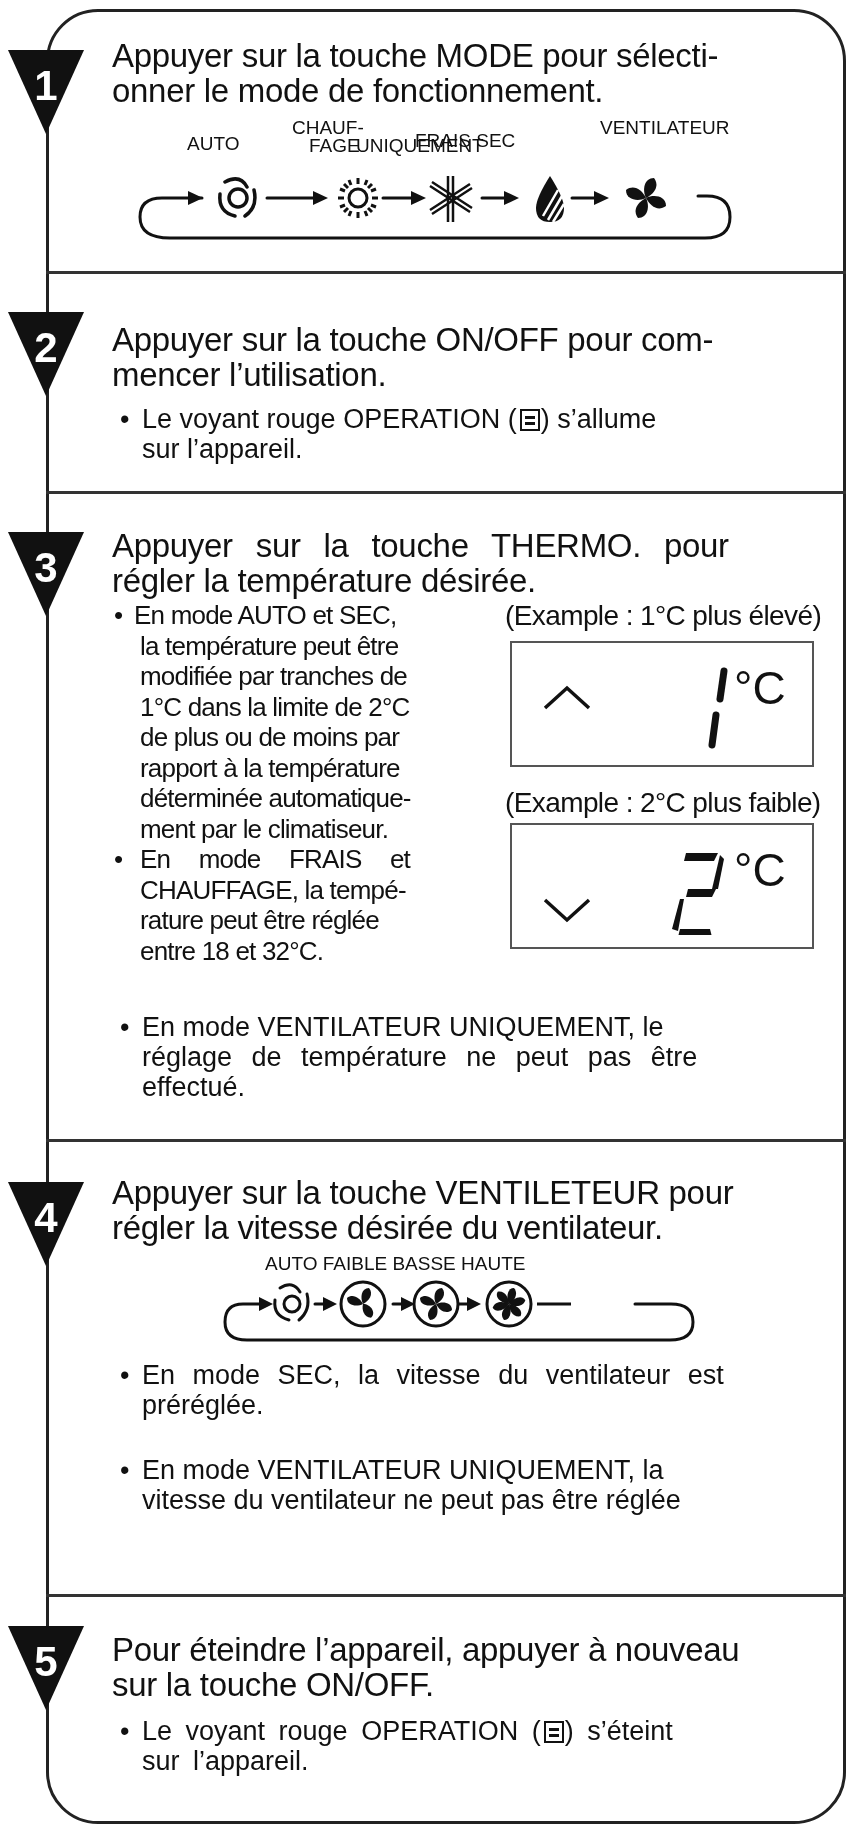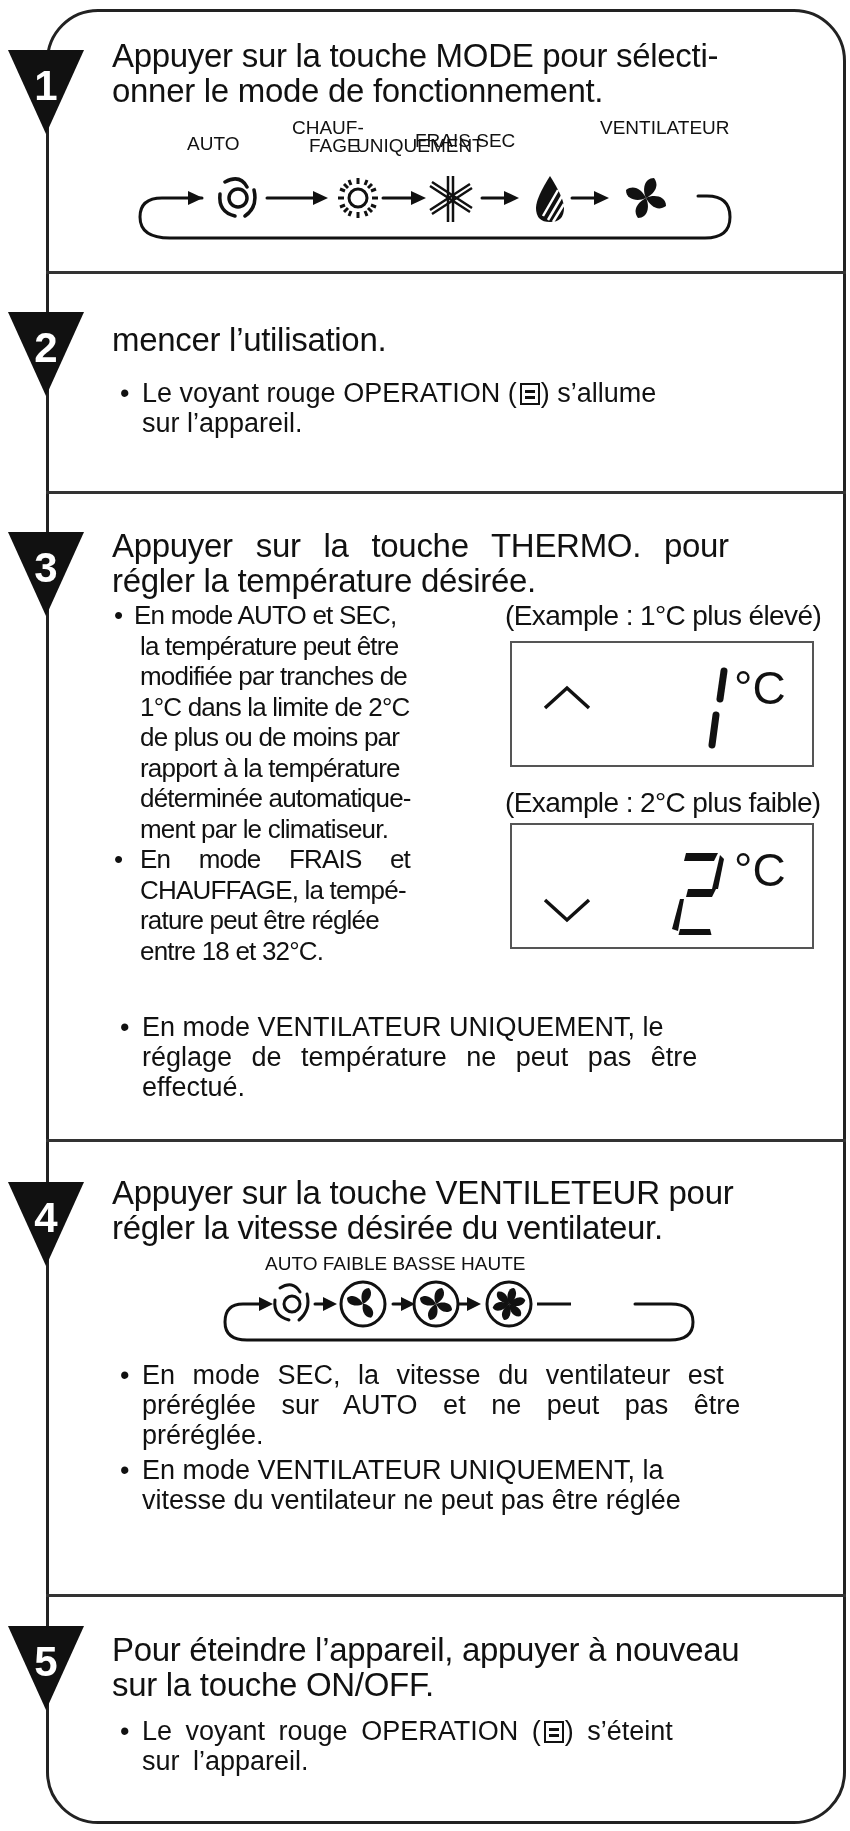--- a/index.html
+++ b/index.html
@@ -122,22 +122,23 @@
 
   <g fill="#111" transform="translate(516,26)">
     <path d="M0,0 C-4,-8 -2,-20 8,-20 C14,-12 8,-4 0,0 Z"></path>
     <path d="M0,0 C8,-4 20,-2 20,8 C12,14 4,8 0,0 Z"></path>
     <path d="M0,0 C4,8 2,20 -8,20 C-14,12 -8,4 0,0 Z"></path>
     <path d="M0,0 C-8,4 -20,2 -20,-8 C-12,-14 -4,-8 0,0 Z"></path>
   </g>
 </svg>
 
 <div class="section" style="top:322px">
+  <p class="title">Appuyer sur la touche ON/OFF pour com-</p>
   <p class="title">mencer l’utilisation.</p>
-  <p class="bullet" style="margin-top:21px">
+  <p class="bullet" style="margin-top:12px">
     <span>Le voyant rouge OPERATION (</span><span class="op-icon"></span><span>) s’allume</span><br>
     <span>sur l’appareil.</span>
   </p>
 </div>
 
 <div class="section" style="top:528px">
   <p class="title justify" style="word-spacing:14px">Appuyer sur la touche THERMO. pour</p>
   <p class="title">régler la température désirée.</p>
 </div>
 <div style="position:absolute;left:112px;top:600px;width:380px">
@@ -242,21 +243,20 @@
       <path d="M0,0 C-3,-6 -2,-16 5,-16 C10,-10 5,-3 0,0 Z" transform="rotate(120)"></path>
       <path d="M0,0 C-3,-6 -2,-16 5,-16 C10,-10 5,-3 0,0 Z" transform="rotate(180)"></path>
       <path d="M0,0 C-3,-6 -2,-16 5,-16 C10,-10 5,-3 0,0 Z" transform="rotate(240)"></path>
       <path d="M0,0 C-3,-6 -2,-16 5,-16 C10,-10 5,-3 0,0 Z" transform="rotate(300)"></path>
     </g>
   </g>
   <path d="M322,24 L356,24" stroke="#111" stroke-width="3" fill="none"></path>
 </svg>
 <div class="bullet" style="position:absolute;left:112px;top:1360px;width:700px">
   <div style="word-spacing:10px">En mode SEC, la vitesse du ventilateur est</div>
-  <div style="word-spacing:18px">préréglée sur AUTO et ne peut pas être</div>
   <div>préréglée.</div>
 </div>
 <div class="bullet" style="position:absolute;left:112px;top:1455px;width:700px">
   <div>En mode VENTILATEUR UNIQUEMENT, la</div>
   <div>vitesse du ventilateur ne peut pas être réglée</div>
 </div>
 
 <div class="section" style="top:1632px">
   <p class="title">Pour éteindre l’appareil, appuyer à nouveau</p>
   <p class="title">sur la touche ON/OFF.</p>

